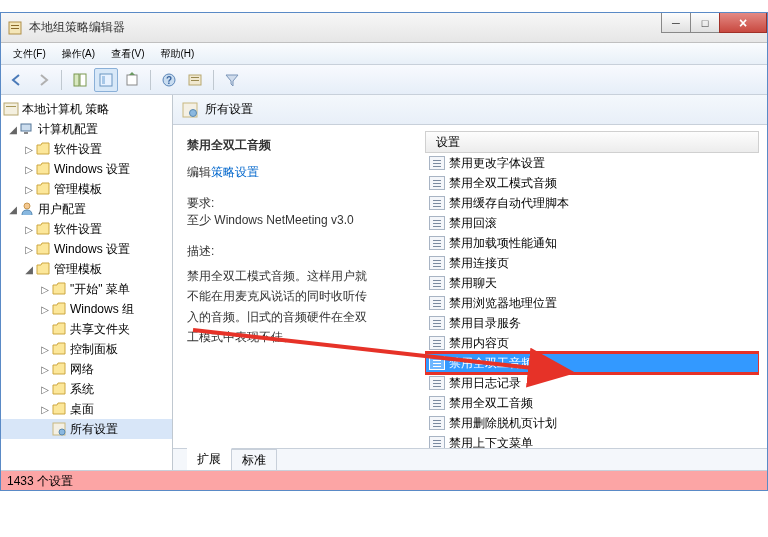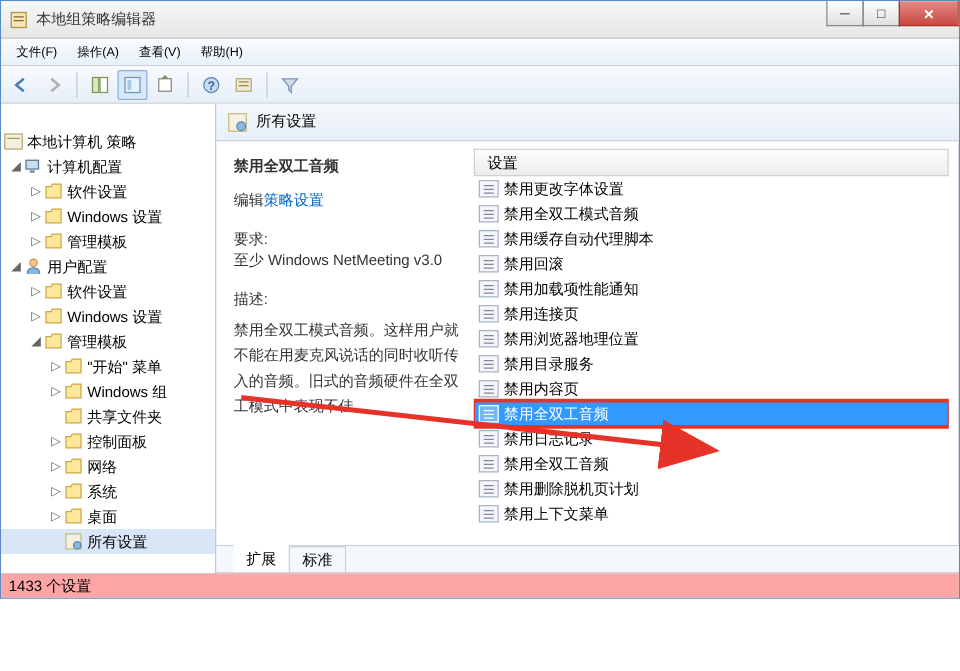--- a/index.html
+++ b/index.html
@@ -1,51 +1,51 @@
 <!DOCTYPE html>
 <html><head>
 <meta charset="utf-8">
 <style>
 * { box-sizing: border-box; font-family: "Microsoft YaHei", "Segoe UI", sans-serif; }
 body { margin: 0; padding: 0; width: 768px; height: 537px; overflow: hidden; background: #fff; }
 
-.window { width: 768px; height: 479px; border: 1px solid #5a8ac6; display: flex; flex-direction: column; background: #fff; }
+.window { width: 768px; height: 479px; border: 1px solid #5a8ac6; display: flex; flex-direction: column; background: #fff; margin-top: 12px; }
 
 .titlebar { height: 30px; background: linear-gradient(#f7f7f7,#e6e6e6); display: flex; align-items: center; border-bottom: 1px solid #c0c0c0; position: relative; }
 .titlebar .icon { width: 16px; height: 16px; margin: 0 6px; }
 .titlebar .title { font-size: 12px; color: #333; }
 .winbtns { position: absolute; right: 0; top: 0; display: flex; }
 .winbtn { width: 30px; height: 20px; border: 1px solid #888; background: linear-gradient(#fdfdfd,#e0e0e0); display: flex; align-items: center; justify-content: center; font-size: 11px; color:#333; margin-left:-1px; border-top:none;}
 .winbtn.close { background: linear-gradient(#e48a84,#c84940); color: #fff; width: 48px; border-color:#a03028;}
 .winbtn.close span{font-size:14px;font-weight:bold;}
 
 .menubar { height: 22px; background: linear-gradient(#fafcfe,#e8f0f8); border-bottom: 1px solid #c8d0da; display: flex; align-items: center; padding-left: 4px; }
 .menubar .mitem { font-size: 10px; padding: 2px 8px; cursor: default; }
 
 .toolbar { height: 30px; background: linear-gradient(#f8fafe,#e6eef8); border-bottom: 1px solid #c8d0da; display: flex; align-items: center; padding: 0 4px; gap: 2px; }
 .tbtn { width: 24px; height: 24px; border: 1px solid transparent; display: flex; align-items: center; justify-content: center; border-radius: 2px; }
 .tsep { width: 1px; height: 20px; background: #c0c8d0; margin: 0 4px; }
 
 .body { flex: 1; display: flex; min-height: 0; }
 
-.tree-pane { width: 172px; border-right: 1px solid #c0c8d0; overflow: auto; background: #fff; font-size: 12px; padding: 20px 0; position:relative;}
+.tree-pane { width: 172px; border-right: 1px solid #c0c8d0; overflow: auto; background: #fff; font-size: 12px; padding: 4px 0; position:relative;}
 .tree-pane::-webkit-scrollbar{width:17px;height:17px;}
 .tree-pane::-webkit-scrollbar-track{background:#f0f0f0;}
 .tree-pane::-webkit-scrollbar-thumb{background:#c8c8c8;border:1px solid #a0a0a0;}
 .tnode { display: flex; align-items: center; height: 20px; white-space: nowrap; cursor: default; }
 .tw { display: inline-block; }
 .exp { width: 12px; text-align: center; color: #666; font-size: 10px; }
 .ticon { width: 16px; height: 16px; margin-right: 3px; display:inline-flex;align-items:center;justify-content:center;}
 .tnode.sel { background: #d8e6f8; }
 
 .content { flex: 1; display: flex; flex-direction: column; min-width: 0; }
 .content-header { height: 30px; background: linear-gradient(#f4f8fc,#e8eff8); border-bottom: 1px solid #c8d0da; display: flex; align-items: center; padding-left: 8px; font-size: 12px; }
 .content-header .hicon{margin-right:6px;}
 
-.content-body { flex: 1; display: flex; min-height: 0; position:relative;}
+.content-body { flex: 1; display: flex; min-height: 0; position:relative;gap:46px;}
 .detail-pane { width: 206px; padding: 12px 10px 8px 14px; font-size: 12px; color: #333; overflow:hidden; }
 .detail-pane .dtitle { font-weight: bold; margin-bottom: 10px; }
 .detail-pane .dlink { color: #0066cc; cursor: pointer; }
 .detail-pane .dsect { margin-top: 14px; }
 .detail-pane .ddesc { margin-top: 6px; line-height: 1.7; }
 
 .list-pane { flex: 1; display: flex; flex-direction: column; min-width: 0; border-left:none;}
 .list-header { height: 22px; background: linear-gradient(#fdfdfd,#ececec); border: 1px solid #d0d0d0; display:flex;align-items:center;padding-left:10px;font-size:12px;margin:6px 8px 0 0;}
 .list-body { flex: 1; overflow-y: auto; overflow-x:hidden; padding-right:0; margin-right:8px;}
 .list-body::-webkit-scrollbar{width:17px;}
@@ -382,20 +382,24 @@
               <div class="litem">
                 <span class="licon"></span>
                 <span>禁用加载项性能通知</span>
               </div>
               <div class="litem">
                 <span class="licon"></span>
                 <span>禁用连接页</span>
               </div>
               <div class="litem">
                 <span class="licon"></span>
+                <span>禁用聊天</span>
+              </div>
+              <div class="litem">
+                <span class="licon"></span>
                 <span>禁用浏览器地理位置</span>
               </div>
               <div class="litem">
                 <span class="licon"></span>
                 <span>禁用目录服务</span>
               </div>
               <div class="litem">
                 <span class="licon"></span>
                 <span>禁用内容页</span>
               </div>

